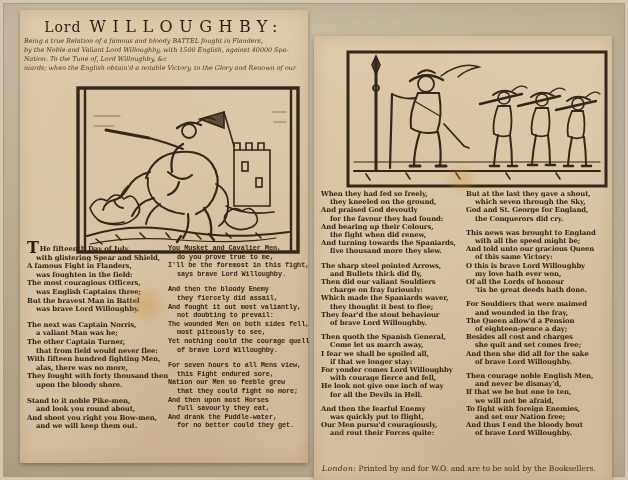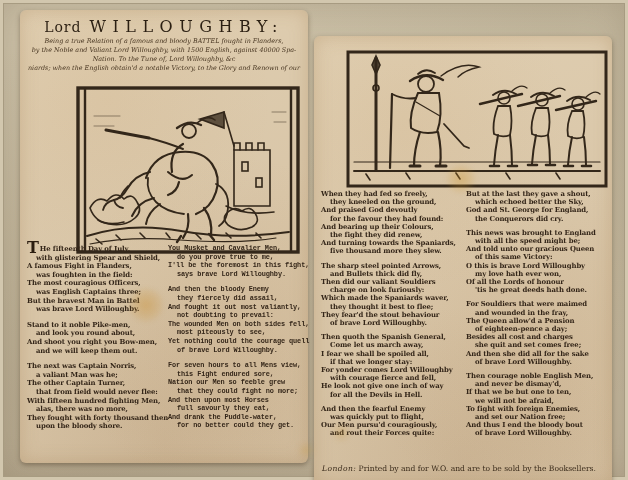--- a/index.html
+++ b/index.html
@@ -12,28 +12,28 @@
     box-shadow: inset 0 0 0 3px #d2c7ae, inset 0 0 0 4px #a79b81, inset 0 0 40px rgba(90,75,50,.25);
     font-family:"DejaVu Serif","Liberation Serif",serif;
   }
   .page{position:absolute;background:#dbc8aa;
     background-image:
       radial-gradient(circle at 30% 20%, rgba(190,140,80,.10), transparent 40%),
       radial-gradient(circle at 75% 70%, rgba(160,115,65,.10), transparent 45%),
       radial-gradient(circle at 50% 95%, rgba(140,100,60,.12), transparent 35%),
       linear-gradient(160deg,#e0cfb2 0%,#d9c6a8 50%,#d2bd9e 100%);
     box-shadow: 0 2px 5px rgba(70,55,35,.45), inset 0 0 18px rgba(150,110,65,.28);
-    border-radius:6px;color:#382a1c;}
+    border-radius:1px;color:#382a1c;}
   .page-left{left:20px;top:10px;width:288px;height:453px;}
   .page-right{left:314px;top:8px;width:298px;height:450px;margin-top:28px;}
 
   .lp-title{position:absolute;top:7px;left:0;width:100%;text-align:center;color:#2b1f12;white-space:nowrap;}
   .lp-title .pre{font-size:14px;letter-spacing:1px;margin-right:8px;}
   .lp-title .main{font-size:16px;letter-spacing:6.5px;}
-  .lp-sub{position:absolute;top:27px;left:4px;width:280px;text-align:center;
+  .lp-sub{position:absolute;top:27px;left:4px;width:280px;text-align:left;
     font-style:italic;font-size:6.4px;line-height:9px;color:#463categories318;color:#45331f;}
   .lp-sub .line{white-space:nowrap;}
 
   .woodcut{position:absolute;}
   .woodcut svg{display:block;}
   .lp-cut{left:56px;top:76px;}
   .rp-cut{left:32px;top:14px;}
 
   .col{position:absolute;font-size:6.9px;font-weight:700;letter-spacing:-.1px;color:#342619;}
   .page-left .col{line-height:8.6px;top:234px;}
@@ -135,34 +135,34 @@
           <div class="vline"><span class="dropcap">T</span>He fifteenth Day of July,</div>
           <div class="vline ind">with glistering Spear and Shield,</div>
           <div class="vline">A famous Fight in Flanders,</div>
           <div class="vline ind">was foughten in the field:</div>
           <div class="vline">The most couragious Officers,</div>
           <div class="vline ind">was English Captains three;</div>
           <div class="vline">But the bravest Man in Battel</div>
           <div class="vline ind">was brave Lord Willoughby.</div>
         </div>
         <div class="stanza">
-          <div class="vline">Stand to it noble Pike-men,</div>
-          <div class="vline ind">and look you round about,</div>
-          <div class="vline">And shoot you right you Bow-men,</div>
-          <div class="vline ind">and we will keep them out.</div>
-        </div>
-        <div class="stanza">
           <div class="vline">The next was Captain Norris,</div>
           <div class="vline ind">a valiant Man was he;</div>
           <div class="vline">The other Captain Turner,</div>
           <div class="vline ind">that from field would never flee:</div>
           <div class="vline">With fifteen hundred fighting Men,</div>
           <div class="vline ind">alas, there was no more,</div>
           <div class="vline">They fought with forty thousand then</div>
           <div class="vline ind">upon the bloody shore.</div>
+        </div>
+        <div class="stanza">
+          <div class="vline">Stand to it noble Pike-men,</div>
+          <div class="vline ind">and look you round about,</div>
+          <div class="vline">And shoot you right you Bow-men,</div>
+          <div class="vline ind">and we will keep them out.</div>
         </div>
       </div>
     <div class="col col-b">
         <div class="stanza">
           <div class="vline">You Musket and Cavalier Men,</div>
           <div class="vline ind">do you prove true to me,</div>
           <div class="vline">I'll be the foremost in this fight,</div>
           <div class="vline ind">says brave Lord Willoughby.</div>
         </div>
         <div class="stanza">
@@ -240,29 +240,29 @@
       </svg>
     </div>
 
     <div class="col col-a">
         <div class="stanza">
           <div class="vline">When they had fed so freely,</div>
           <div class="vline ind">they kneeled on the ground,</div>
           <div class="vline">And praised God devoutly</div>
           <div class="vline ind">for the favour they had found:</div>
           <div class="vline">And bearing up their Colours,</div>
-          <div class="vline ind">the fight they did renew,</div>
+          <div class="vline ind">the fight when did renew,</div>
           <div class="vline">And turning towards the Spaniards,</div>
           <div class="vline ind">five thousand more they slew.</div>
         </div>
         <div class="stanza">
           <div class="vline">The sharp steel pointed Arrows,</div>
           <div class="vline ind">and Bullets thick did fly,</div>
           <div class="vline">Then did our valiant Souldiers</div>
-          <div class="vline ind">charge on look furiously:</div>
+          <div class="vline ind">charge on fray furiously:</div>
           <div class="vline">Which made the Spaniards waver,</div>
           <div class="vline ind">they thought it best to flee;</div>
           <div class="vline">They fear'd the stout behaviour</div>
           <div class="vline ind">of brave Lord Willoughby.</div>
         </div>
         <div class="stanza">
           <div class="vline">Then quoth the Spanish General,</div>
           <div class="vline ind">Come let us march away,</div>
           <div class="vline">I fear we shall be spoiled all,</div>
           <div class="vline ind">if that we longer stay:</div>
@@ -274,21 +274,21 @@
         <div class="stanza">
           <div class="vline">And then the fearful Enemy</div>
           <div class="vline ind">was quickly put to flight,</div>
           <div class="vline">Our Men pursu'd couragiously,</div>
           <div class="vline ind">and rout their Forces quite:</div>
         </div>
       </div>
     <div class="col col-b">
         <div class="stanza">
           <div class="vline">But at the last they gave a shout,</div>
-          <div class="vline ind">which echoed better the Sky,</div>
+          <div class="vline ind">which seven through the Sky,</div>
           <div class="vline">God and St. George for England,</div>
           <div class="vline ind">the Conquerors did cry.</div>
         </div>
         <div class="stanza">
           <div class="vline">This news was brought to England</div>
           <div class="vline ind">with all the speed might be;</div>
           <div class="vline">And told unto our gracious Queen</div>
           <div class="vline ind">of this same Victory:</div>
           <div class="vline">O this is brave Lord Willoughby</div>
           <div class="vline ind">my love hath ever won,</div>

